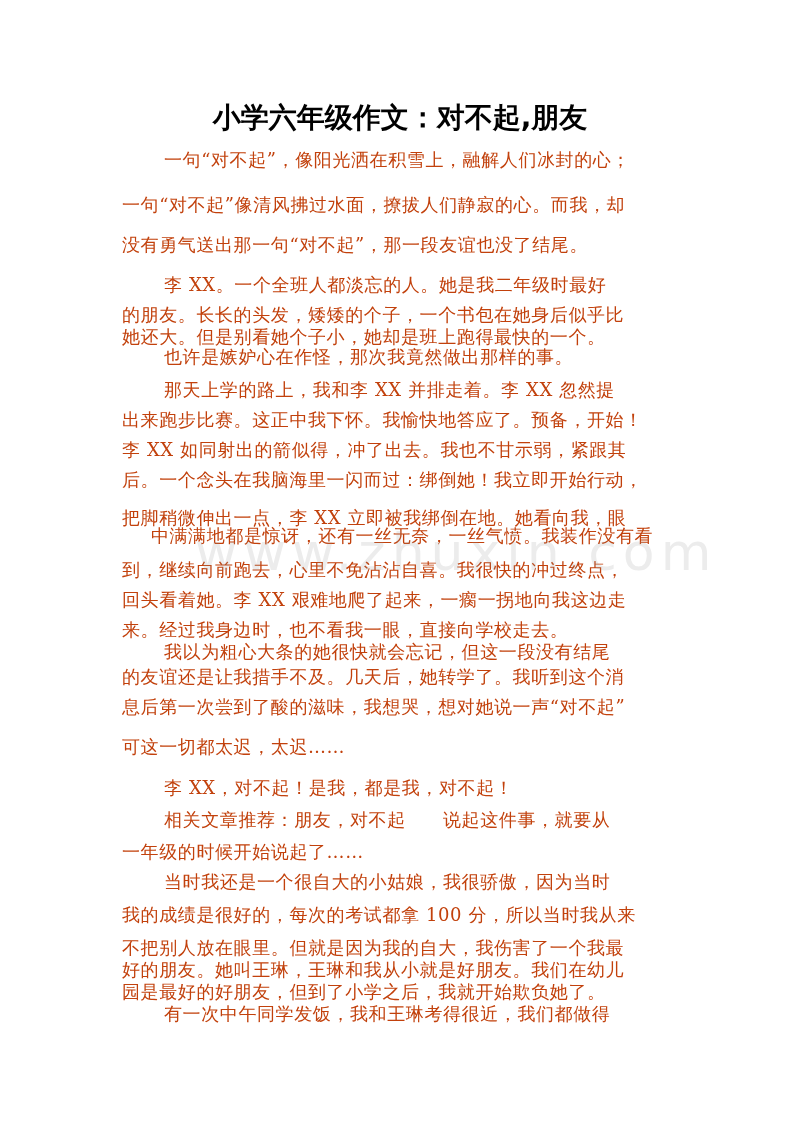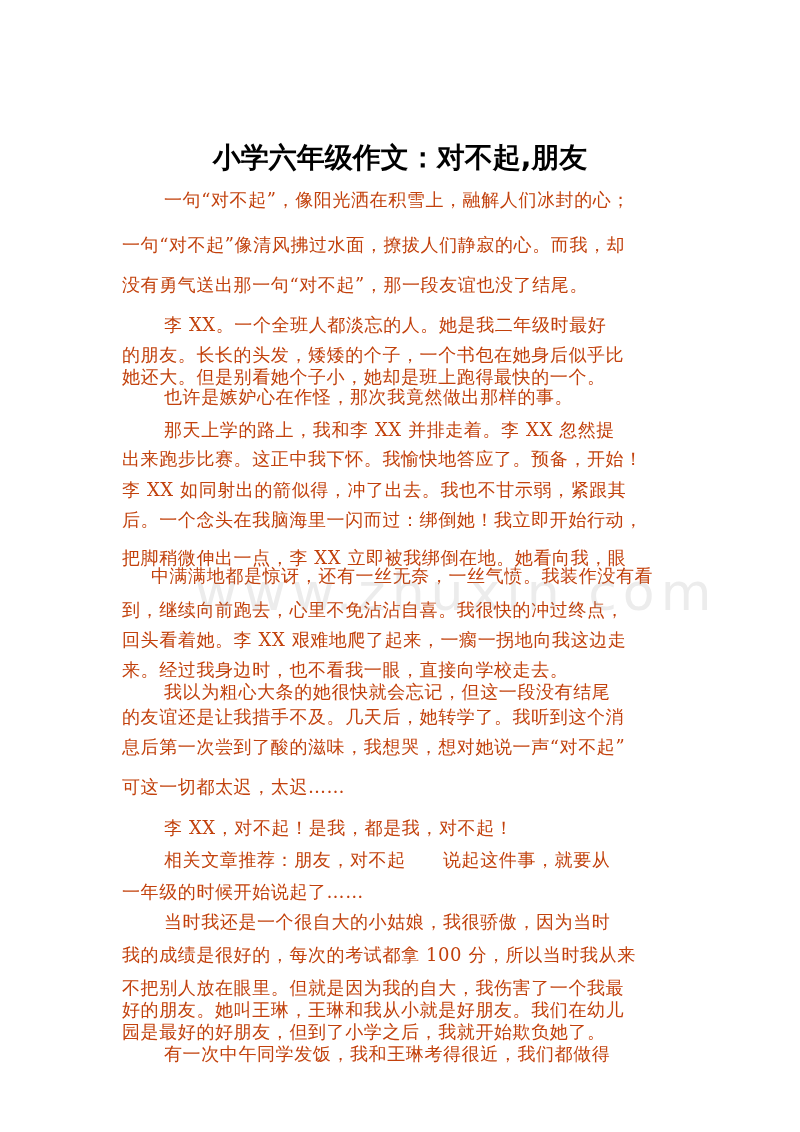--- a/index.html
+++ b/index.html
@@ -13,21 +13,20 @@
     position: relative;
     overflow: hidden;
     font-family: "DejaVu Serif", "Liberation Serif", serif;
     color: #111111;
   }
   .page {
     position: absolute;
     left: 0; top: 0;
     width: 800px; height: 920px;
     background: #ffffff;
-    margin-top: 40px;
   }
   .title {
     position: absolute;
     left: 0;
     width: 800px;
     top: 98px;
     text-align: center;
     font-family: "DejaVu Sans", "Liberation Sans", sans-serif;
     font-weight: bold;
     font-size: 28px;
@@ -65,21 +64,21 @@
   <div class="title">小学六年级作文：对不起,朋友</div>
   <div id="body-lines">
       <div class="line indent" style="top: 148px;">一句“对不起”，像阳光洒在积雪上，融解人们冰封的心；</div>
       <div class="line" style="top: 193px;">一句“对不起”像清风拂过水面，撩拔人们静寂的心。而我，却</div>
       <div class="line" style="top: 233px;">没有勇气送出那一句“对不起”，那一段友谊也没了结尾。</div>
       <div class="line indent" style="top: 273px;">李 XX。一个全班人都淡忘的人。她是我二年级时最好</div>
       <div class="line" style="top: 303px;">的朋友。长长的头发，矮矮的个子，一个书包在她身后似乎比</div>
       <div class="line" style="top: 325px;">她还大。但是别看她个子小，她却是班上跑得最快的一个。</div>
       <div class="line indent" style="top: 345px;">也许是嫉妒心在作怪，那次我竟然做出那样的事。</div>
       <div class="line indent" style="top: 378px;">那天上学的路上，我和李 XX 并排走着。李 XX 忽然提</div>
-      <div class="line" style="top: 408px; font-family: Liberation Mono, monospace;">出来跑步比赛。这正中我下怀。我愉快地答应了。预备，开始！</div>
+      <div class="line" style="top: 408px;">出来跑步比赛。这正中我下怀。我愉快地答应了。预备，开始！</div>
       <div class="line" style="top: 438px;">李 XX 如同射出的箭似得，冲了出去。我也不甘示弱，紧跟其</div>
       <div class="line" style="top: 468px;">后。一个念头在我脑海里一闪而过：绑倒她！我立即开始行动，</div>
       <div class="line" style="top: 506px;">把脚稍微伸出一点，李 XX 立即被我绑倒在地。她看向我，眼</div>
       <div class="line" style="top: 524px; text-align: center;">中满满地都是惊讶，还有一丝无奈，一丝气愤。我装作没有看</div>
       <div class="line" style="top: 558px;">到，继续向前跑去，心里不免沾沾自喜。我很快的冲过终点，</div>
       <div class="line" style="top: 588px;">回头看着她。李 XX 艰难地爬了起来，一瘸一拐地向我这边走</div>
       <div class="line" style="top: 618px;">来。经过我身边时，也不看我一眼，直接向学校走去。</div>
       <div class="line indent" style="top: 640px;">我以为粗心大条的她很快就会忘记，但这一段没有结尾</div>
       <div class="line" style="top: 665px;">的友谊还是让我措手不及。几天后，她转学了。我听到这个消</div>
       <div class="line" style="top: 695px;">息后第一次尝到了酸的滋味，我想哭，想对她说一声“对不起”</div>

